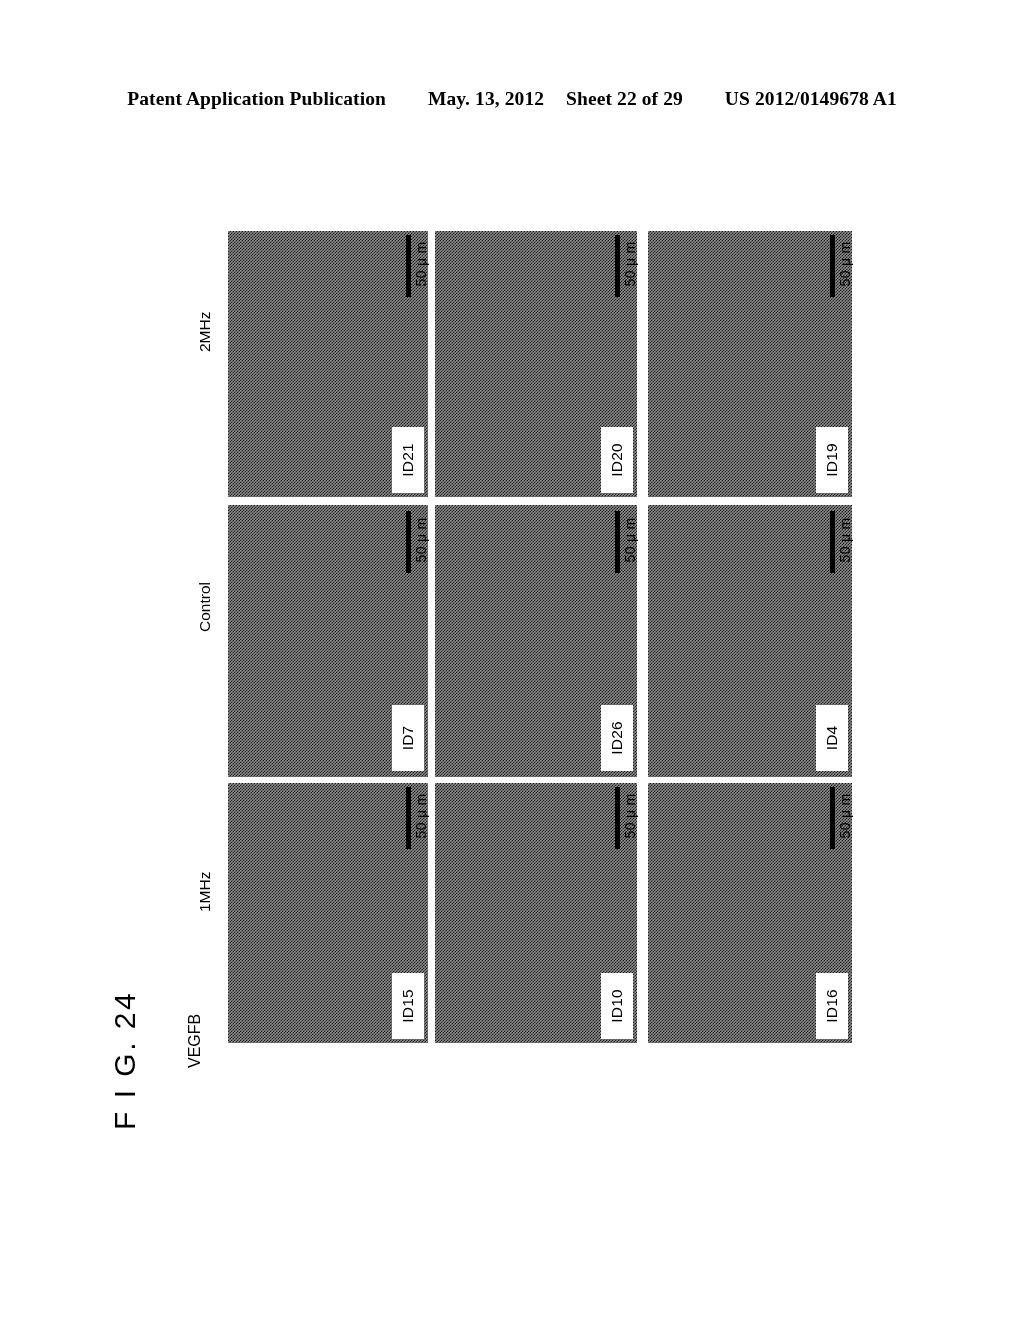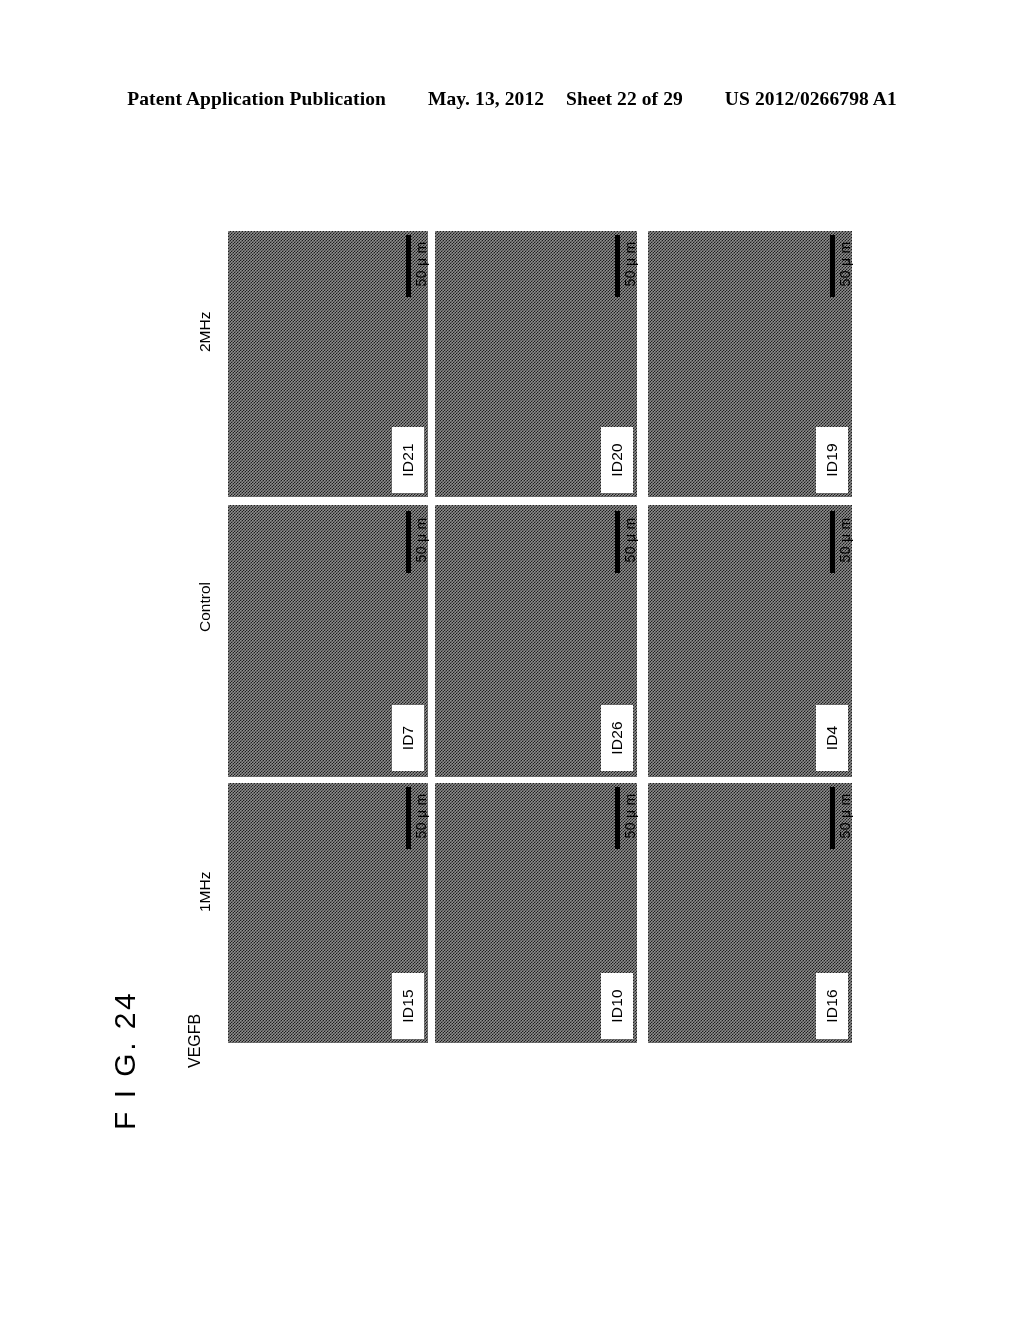--- a/index.html
+++ b/index.html
@@ -150,21 +150,21 @@
     letter-spacing: 0.3px;
   }
 </style>
 </head>
 <body>
 
 <div class="page-header">
   <span class="hdr-pub">Patent Application Publication</span>
   <span class="hdr-date">May. 13, 2012</span>
   <span class="hdr-sheet">Sheet 22 of 29</span>
-  <span class="hdr-patno">US 2012/0266798 A1</span>
+  <span class="hdr-patno">US 2012/0149678 A1</span>
 </div>
 
 <div class="figure-area">
 
   <div class="fig-caption">F I G. 24</div>
   <div class="vegfb-label">VEGFB</div>
 
   <div class="cond-label" style="left:196px; top:330px;">2MHz</div>
   <div class="cond-label" style="left:196px; top:610px;">Control</div>
   <div class="cond-label" style="left:196px; top:890px;">1MHz</div>

